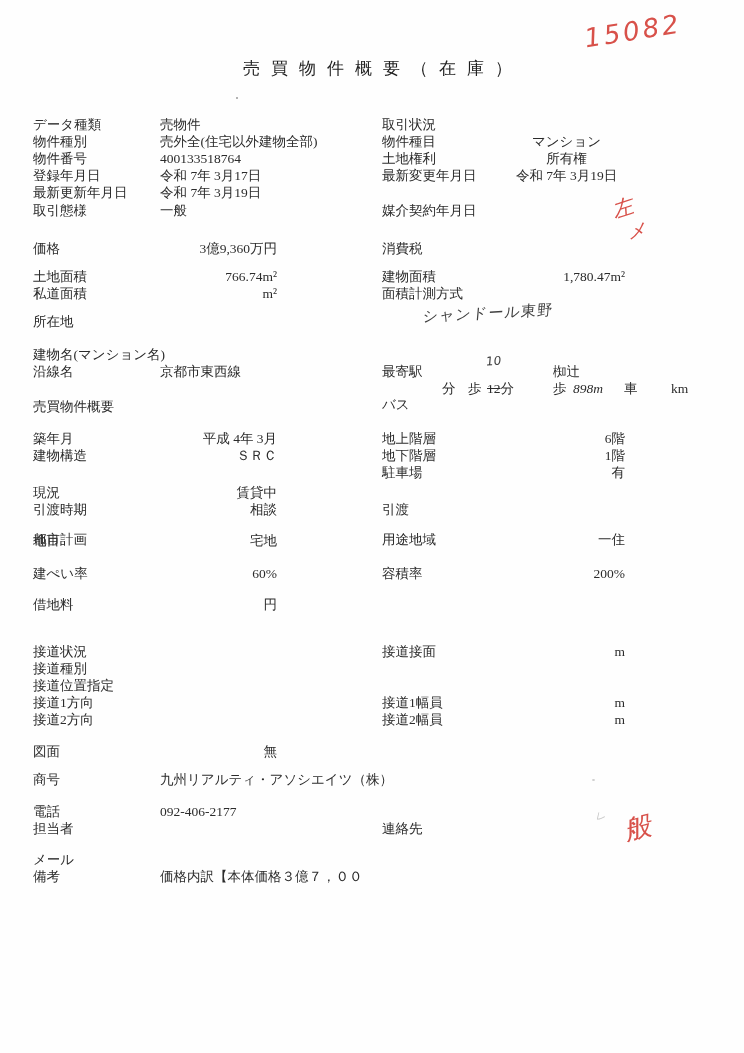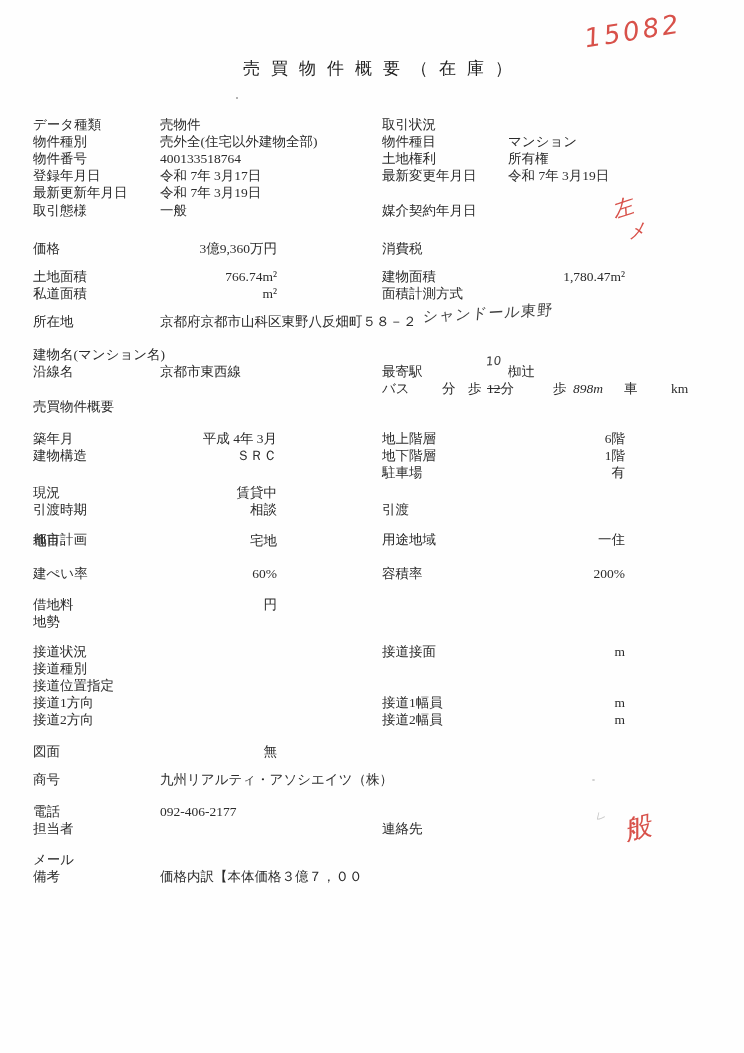--- a/index.html
+++ b/index.html
@@ -11,21 +11,21 @@
   }
   .title{
     position:absolute;top:57px;left:0;width:744px;text-align:center;
     font-size:17px;letter-spacing:11px;padding-left:11px;color:#1e1e1e;
   }
   .row{position:absolute;left:0;width:744px;height:17px;line-height:17px;white-space:nowrap;}
   .c1{position:absolute;left:33px;white-space:nowrap;text-align:center;}            
   .c2{position:absolute;left:160px;width:117px;white-space:nowrap;} 
   .c2w{position:absolute;left:160px;width:430px;white-space:nowrap;}
   .c3{position:absolute;left:382px;white-space:nowrap;}           
-  .c4{position:absolute;left:508px;width:117px;white-space:nowrap;} 
+  .c4{position:absolute;left:508px;width:117px;white-space:nowrap;text-align:center;} 
   .r{text-align:right;}
   .struck{text-decoration:line-through;text-decoration-color:#2b2b2b;}
   .hand-red{
     position:absolute;color:#d8514a;font-style:italic;
     font-family:"DejaVu Sans",sans-serif;
   }
   .hand-pencil{
     position:absolute;color:#3f3f3f;
     font-family:"DejaVu Sans",sans-serif;
     transform:skewX(-8deg) rotate(-3deg);
@@ -97,34 +97,33 @@
     <span class="c4 r">1,780.47m²</span>
   </div>
   <div class="row" style="top:285px">
     <span class="c1">私道面積</span>
     <span class="c2 r">m²</span>
     <span class="c3">面積計測方式</span>
   </div>
 
   <div class="row" style="top:313px">
     <span class="c1">所在地</span>
-    <span class="c2w">京都府京都市山科区東野八反畑町５８－２</span>
   </div>
 
   <div class="row" style="top:346px">
     <span class="c1">建物名(マンション名)</span>
   </div>
   <div class="row" style="top:363px">
     <span class="c1">沿線名</span>
     <span class="c2w">京都市東西線</span>
     <span class="c3">最寄駅</span>
     <span class="c4">椥辻</span>
   </div>
   <div class="row" style="top:380px">
-    <span style="position:absolute;left:382px;">バス</span>
+    <span style="position:absolute;left:382px;margin-top:16px;">バス</span>
     <span style="position:absolute;left:442px;">分</span>
     <span style="position:absolute;left:468px;">歩</span>
     <span style="position:absolute;left:487px;"><span class="struck">12</span><span>分</span></span>
     <span style="position:absolute;left:553px;">歩</span>
     <span style="position:absolute;left:573px;font-style:italic;">898m</span>
     <span style="position:absolute;left:624px;">車</span>
     <span style="position:absolute;left:671px;">km</span>
   </div>
   <div class="row" style="top:398px">
     <span class="c1">売買物件概要</span>
@@ -168,23 +167,20 @@
   <div class="row" style="top:565px">
     <span class="c1">建ぺい率</span>
     <span class="c2 r">60%</span>
     <span class="c3">容積率</span>
     <span class="c4 r">200%</span>
   </div>
   <div class="row" style="top:596px">
     <span class="c1">借地料</span>
     <span class="c2 r">円</span>
   </div>
-  <div class="row" style="top:613px">
-    <span class="c1">地勢</span>
-  </div>
 
   <div class="row" style="top:643px">
     <span class="c1">接道状況</span>
     <span class="c3">接道接面</span>
     <span class="c4 r">m</span>
   </div>
   <div class="row" style="top:660px">
     <span class="c1">接道種別</span>
   </div>
   <div class="row" style="top:677px">

